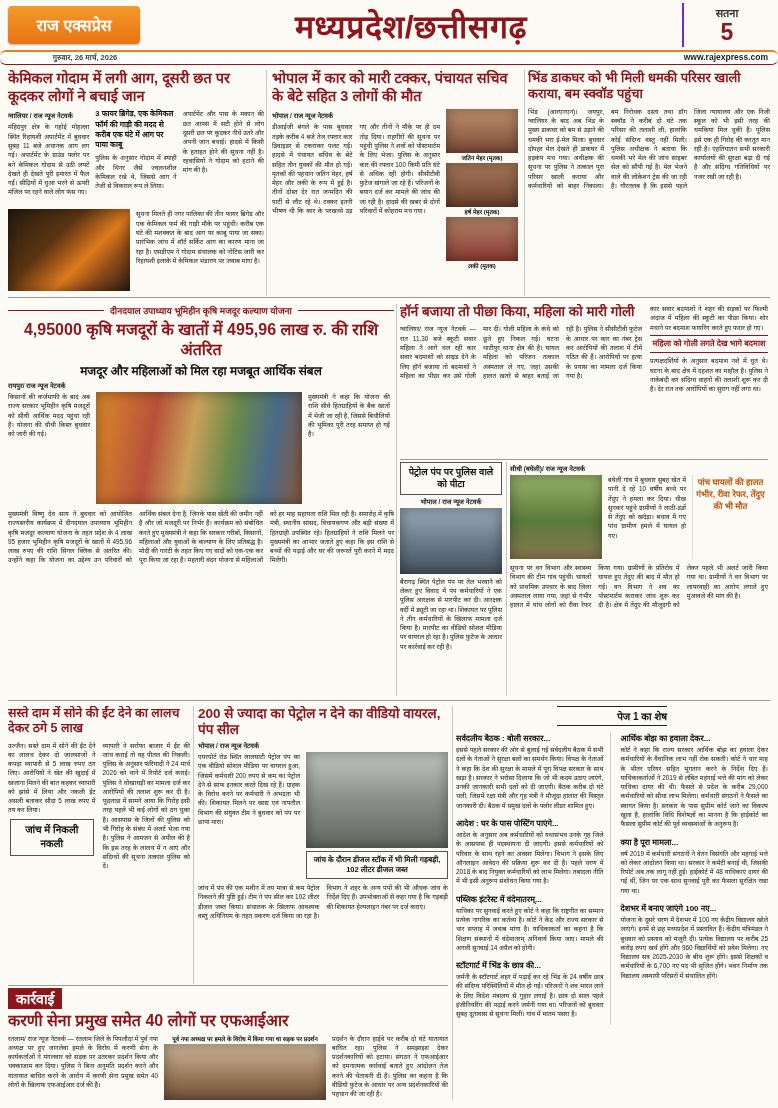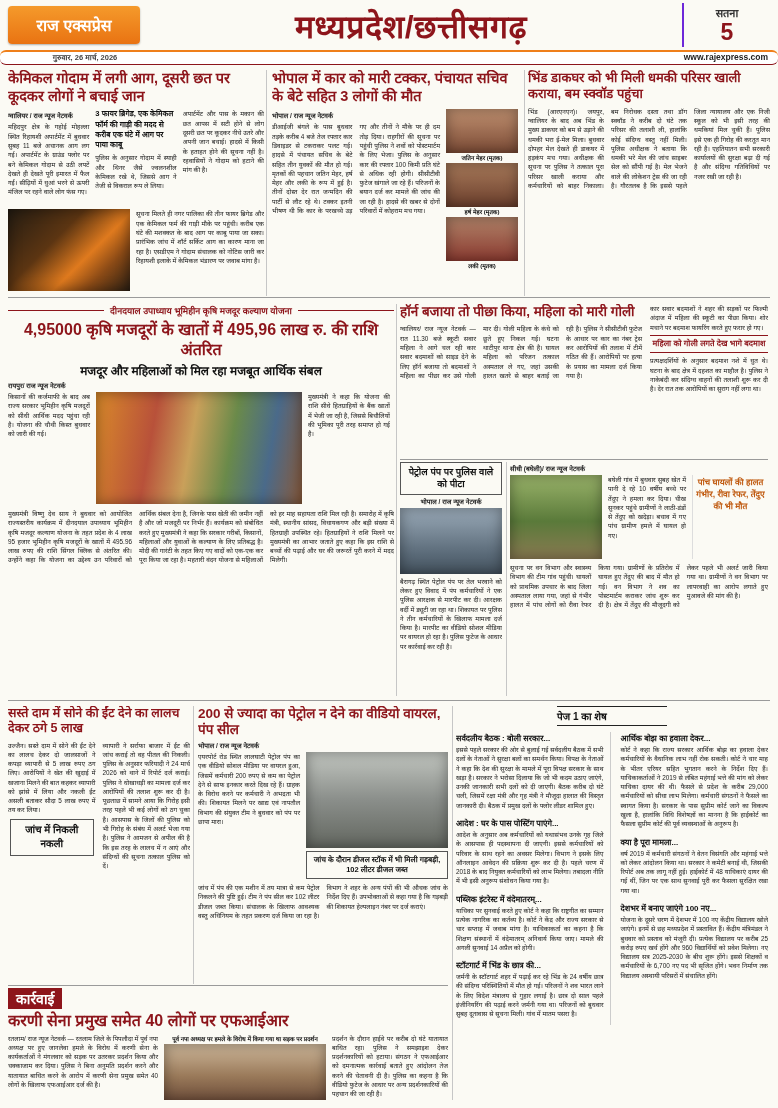--- a/index.html
+++ b/index.html
@@ -73,21 +73,21 @@
   #art-gold .boxed{margin:4px 2px;font-size:10px;}
   #art-petrol200{left:198px;top:706px;width:250px;height:278px;}
   #art-petrol200 .hl{font-size:13.5px;}
   #art-petrol200 .boxed{font-size:7.5px;margin-top:3px;line-height:1.35;}
 
   #art-karni{left:8px;top:988px;width:440px;height:112px;}
   .kbadge{display:inline-block;background:#8d151b;color:#fff;font-size:14px;font-weight:bold;padding:1px 8px;margin-bottom:2px;}
   #art-karni .hl{font-size:16px;}
 
   #page1rest{left:456px;top:706px;width:312px;height:394px;}
-  .p1r-head{width:110px;margin:0 auto;text-align:left;font-weight:bold;font-size:10px;color:#111;border-top:1.5px solid #222;border-bottom:1.5px solid #222;padding:2px 0;}
+  .p1r-head{width:110px;margin:0 auto;text-align:right;font-weight:bold;font-size:10px;color:#111;border-top:1.5px solid #222;border-bottom:1.5px solid #222;padding:2px 0;}
   .p1r-cols{display:flex;gap:10px;margin-top:6px;}
   .p1r-col{flex:1;}
   .p1r-col:first-child{border-right:1px solid #ccc;padding-right:6px;}
   .p1r-item{margin-bottom:7px;}
   .p1r-item-head{font-weight:bold;font-size:8px;color:#111;margin-bottom:2px;}
 </style>
 </head>
 <body>
 
 <div class="page">

